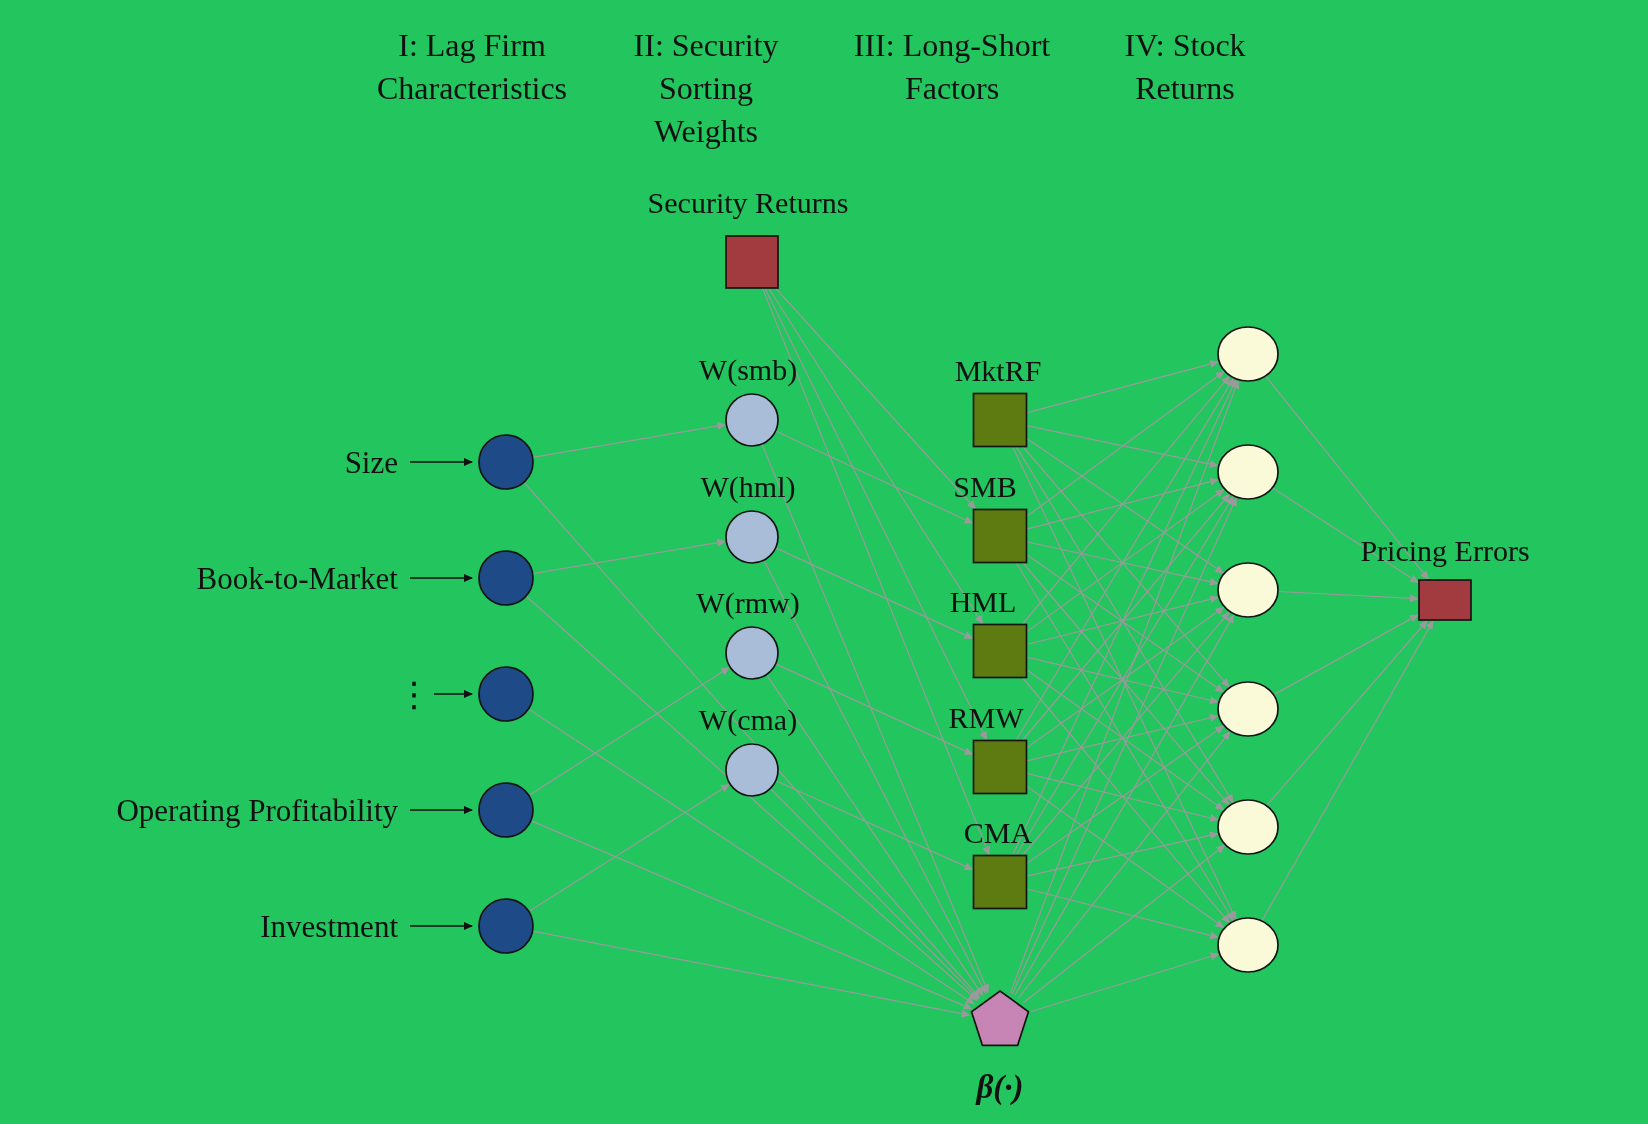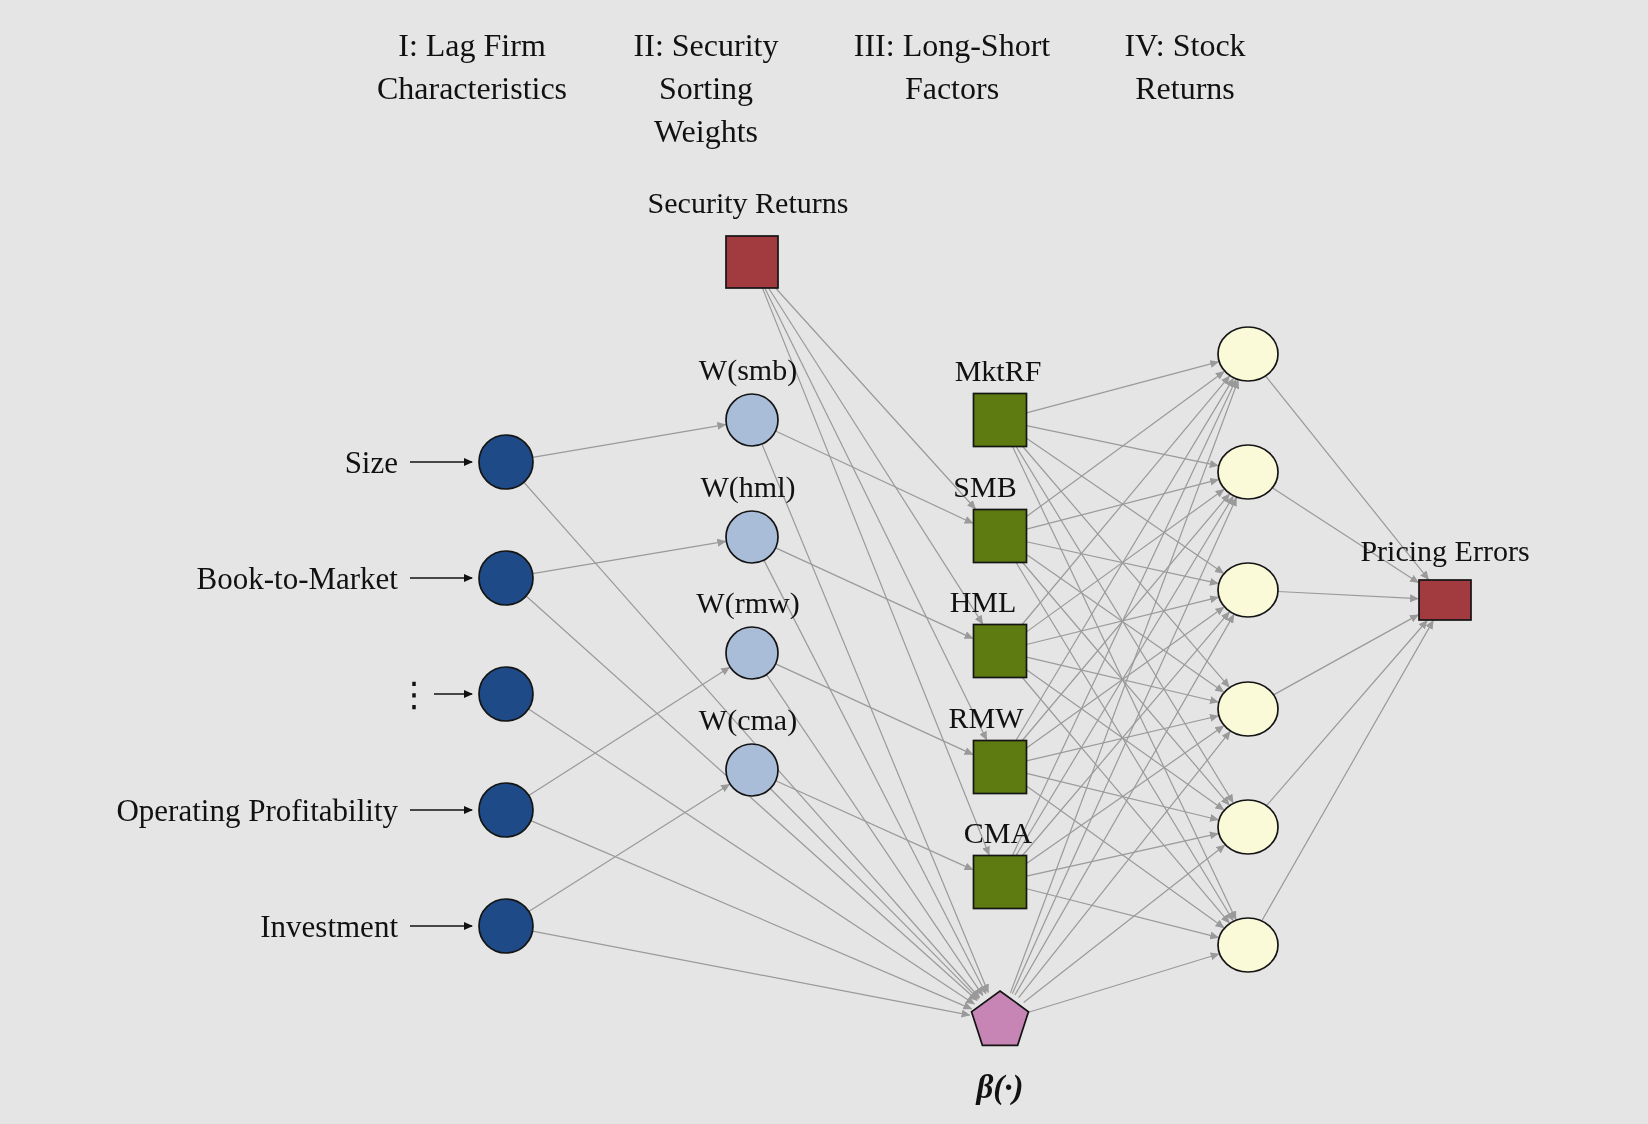--- a/index.html
+++ b/index.html
@@ -1,16 +1,16 @@
 <!DOCTYPE html>
 <html><head>
 <meta charset="utf-8">
 <style>
   html,body{margin:0;padding:0;background:#ffffff;}
-  #canvas{position:relative;width:1648px;height:1124px;background:#e5e5e5;overflow:hidden;
+  #canvas{position:relative;width:1648px;height:1124px;background:#22c55e;overflow:hidden;
           font-family:"Liberation Serif","DejaVu Serif",serif;}
   svg text{font-family:"Liberation Serif","DejaVu Serif",serif;fill:#111111;}
 </style>
 </head>
 <body>
 
 <div id="canvas"><svg width="1648" height="1124" viewBox="0 0 1648 1124">
       <defs>
         <marker id="arrow-gray" markerWidth="9" markerHeight="8" refX="8" refY="4" orient="auto" markerUnits="userSpaceOnUse">
           <path d="M0,0 L9,4 L0,8 Z" fill="#9a9a9a"></path>

